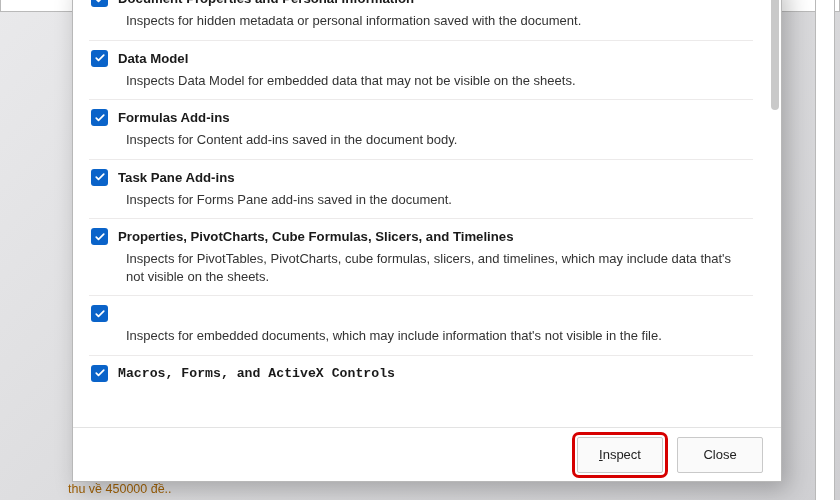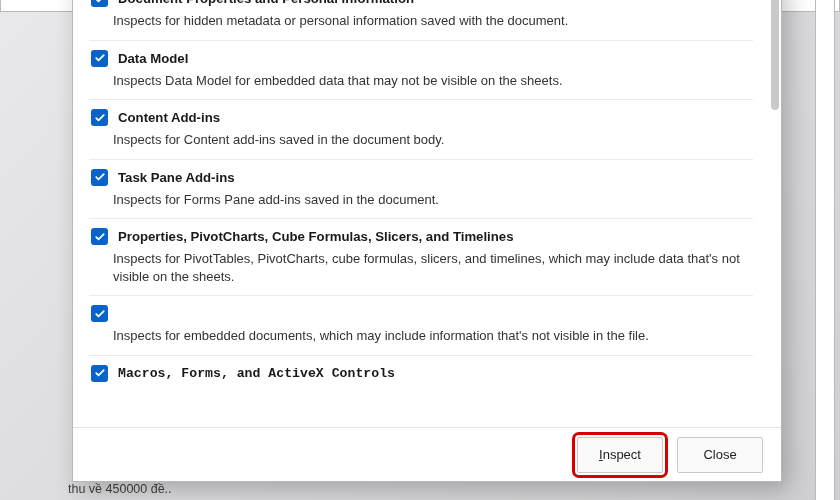--- a/index.html
+++ b/index.html
@@ -1,20 +1,20 @@
 <!DOCTYPE html>
 <html><head>
 <meta charset="utf-8">
 <style>
   * { box-sizing: border-box; margin: 0; padding: 0; }
   html, body { width: 840px; height: 500px; overflow: hidden; font-family: "Segoe UI", Tahoma, sans-serif; font-size: 13px; color: #222; }
   body { background: linear-gradient(135deg,#e9e9eb 0%,#dcdcde 45%,#cfcfd2 100%); position: relative; }
   .sheet-edge-top { position:absolute; left:0; top:-8px; width:100%; height:20px; background:#fff; border:1px solid #b9b9b9; }
   .sheet-edge-right { position:absolute; right:5px; top:-8px; width:20px; height:520px; background:#fff; border:1px solid #b9b9b9; }
-  .stray-text { position:absolute; left:68px; bottom:4px; font-size:12.5px; color:#404040; }
+  .stray-text { position:absolute; left:68px; bottom:4px; font-size:12.5px; color:#a16207; }
 
   .dialog {
     position: absolute;
     left: 72px; top: -20px; width: 710px; height: 502px;
     background: #fff;
     border: 1px solid #b8b8b8;
     box-shadow: 6px 8px 22px rgba(0,0,0,.24);
     display: flex; flex-direction: column;
   }
   .scroll-area {
@@ -32,21 +32,21 @@
 
   .item { border-bottom:1px solid #eceaea; padding:9px 2px 10px 2px; }
   .item:last-child { border-bottom:none; }
   .row1 { display:flex; align-items:center; gap:10px; }
   .cb {
     width:17px; height:17px; border-radius:3px; background:#0a63c9;
     display:flex; align-items:center; justify-content:center; flex:0 0 17px;
   }
   .cb svg { width:12px; height:12px; display:block; }
   .title { font-weight:700; font-size:13.2px; color:#1a1a1a; }
-  .desc { margin:5px 0 0 22px; font-size:13px; color:#333; line-height:1.35; }
+  .desc { margin:5px 0 0 35px; font-size:13px; color:#333; line-height:1.35; }
 
   .footer {
     flex: 0 0 54px;
     border-top:1px solid #e3e3e3;
     display:flex; align-items:center; justify-content:flex-end;
     gap:14px; padding:0 18px;
     background:#ffffff;
   }
   .btn {
     min-width:86px; height:36px; padding:0 16px;
@@ -94,21 +94,21 @@
         <div class="desc">Inspects Data Model for embedded data that may not be visible on the sheets.</div>
       </div>
 
       <div class="item">
         <div class="row1">
           <div class="cb">
             <svg viewBox="0 0 16 16">
                 <path d="M3 8.2l3 3 7-7" fill="none" stroke="#fff" stroke-width="2.3" stroke-linecap="round" stroke-linejoin="round"></path>
               </svg>
           </div>
-          <div class="title">Content Add-ins</div>
+          <div class="title">Formulas Add-ins</div>
         </div>
         <div class="desc">Inspects for Content add-ins saved in the document body.</div>
       </div>
 
       <div class="item">
         <div class="row1">
           <div class="cb">
             <svg viewBox="0 0 16 16">
                 <path d="M3 8.2l3 3 7-7" fill="none" stroke="#fff" stroke-width="2.3" stroke-linecap="round" stroke-linejoin="round"></path>
               </svg>

